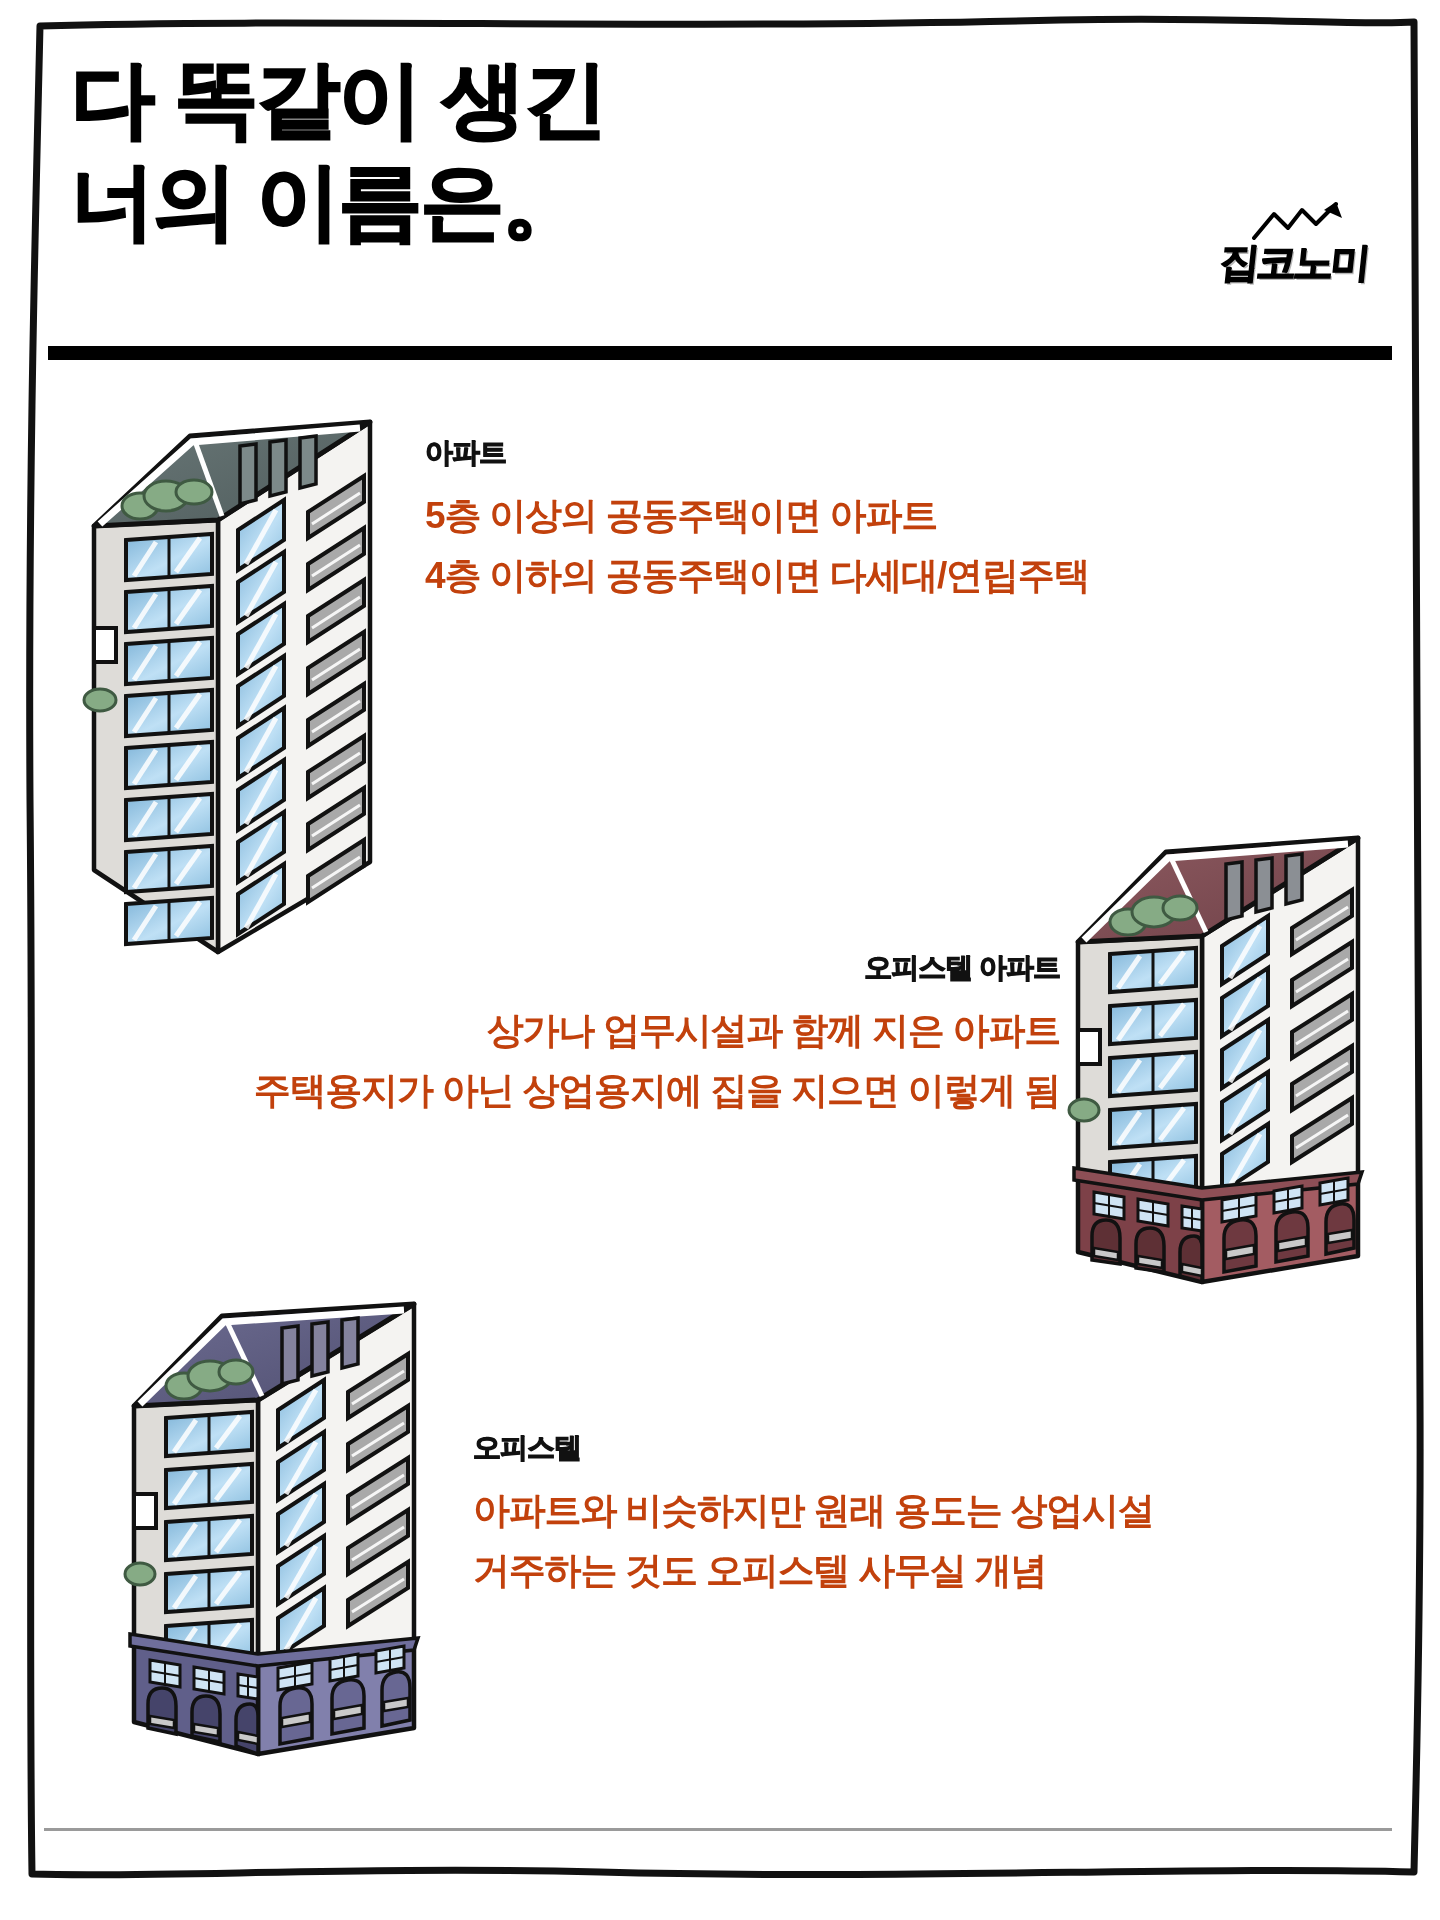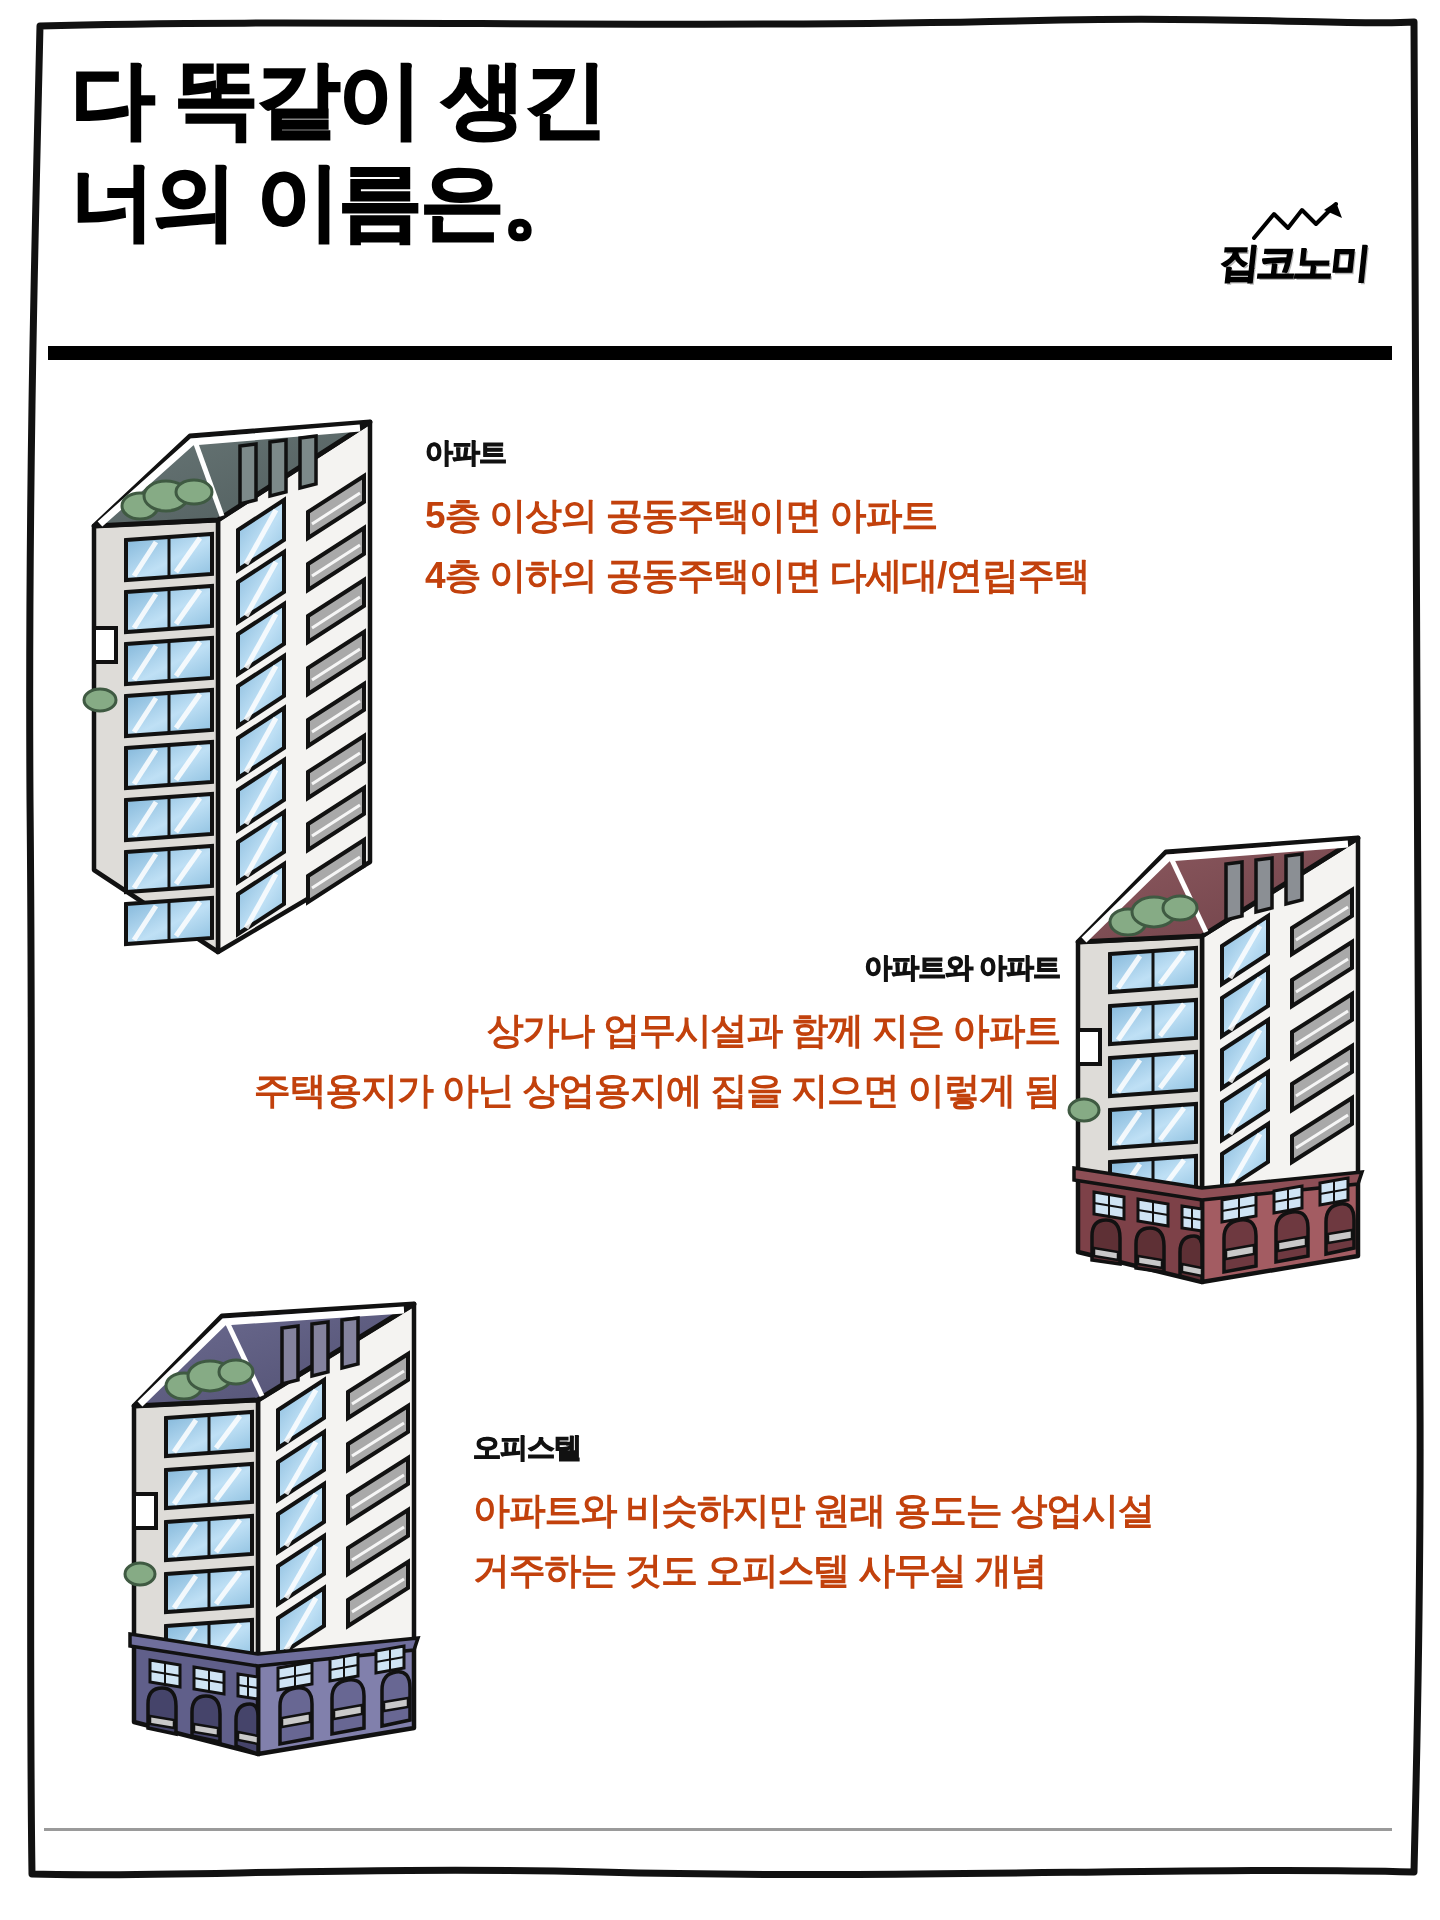--- a/index.html
+++ b/index.html
@@ -440,21 +440,21 @@
         </g>
         <g fill="#c9c9c9" stroke="#111" stroke-width="2.5">
           <path d="M176 430 L204 425 L204 434 L176 439 Z"></path>
           <path d="M228 422 L256 417 L256 426 L228 431 Z"></path>
           <path d="M278 414 L302 410 L302 419 L278 423 Z"></path>
         </g>
       </svg>
     </div>
 
     <div class="sec-text align-right" style="left:50px; top:130px; width:1010px;">
-      <div class="sec-head">아파트와 아파트</div>
+      <div class="sec-head">오피스텔 아파트</div>
       <div class="sec-line">상가나 업무시설과 함께 지은 아파트</div>
       <div class="sec-line">주택용지가 아닌 상업용지에 집을 지으면 이렇게 됨</div>
     </div>
   </div>
 
   <div class="section" style="left:0; top:1290px; width:1440px; height:500px;margin-left:48px;">
 
     <div class="bldg" style="left:58px; top:0px;">
       <svg width="340" height="500" viewBox="0 0 340 500">
         <defs>

